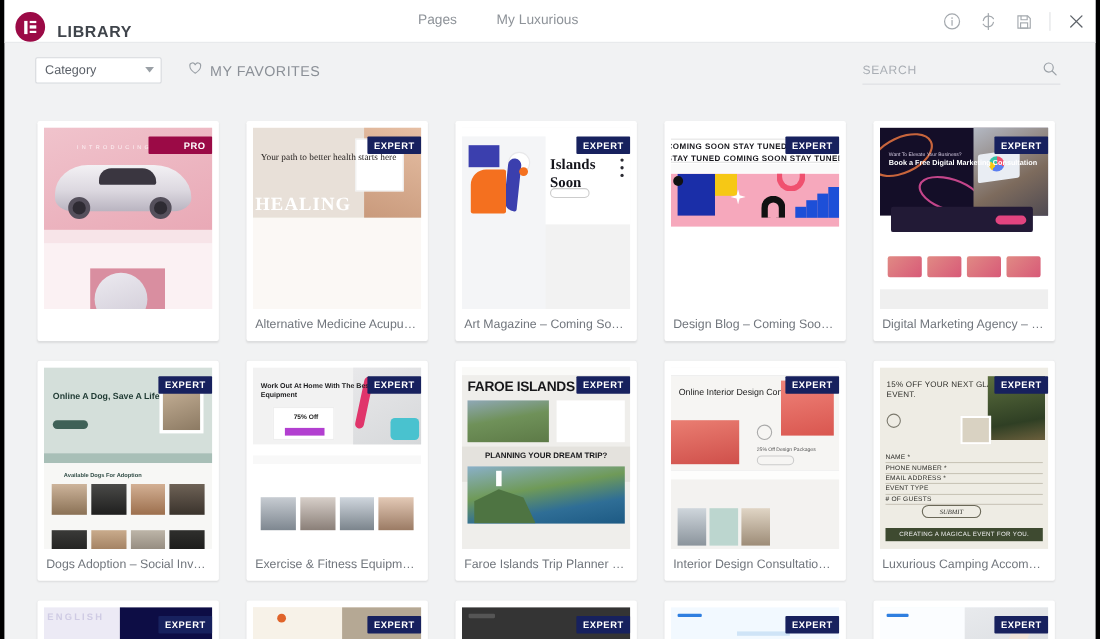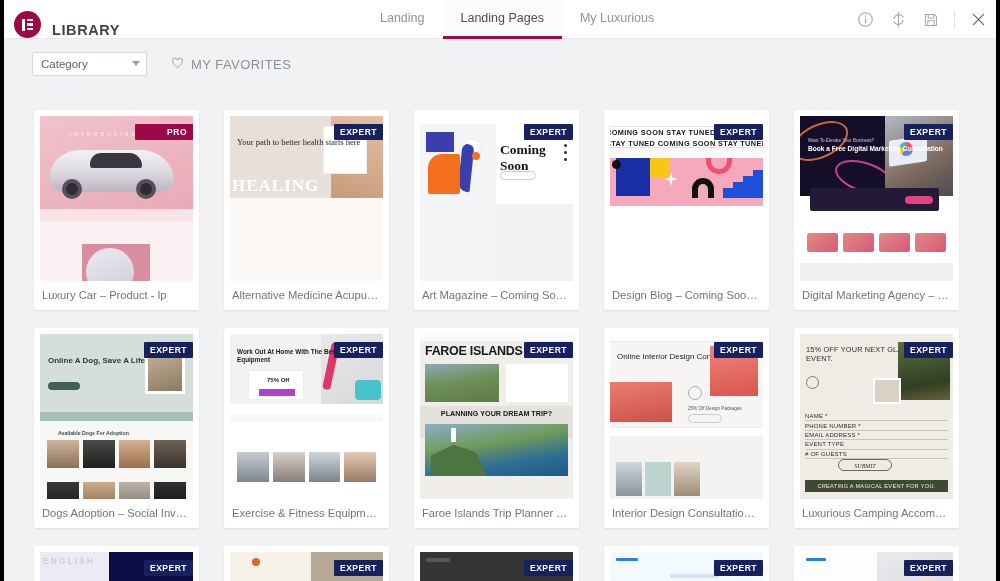--- a/index.html
+++ b/index.html
@@ -387,22 +387,21 @@
             <i class="v"></i>
             <i class="h1"></i>
             <i class="h2"></i>
             <i class="h3"></i>
           </div>
       </div>
       <div class="brand-title">LIBRARY</div>
     </div>
 
     <div class="tabs">
-      <div class="tab">Landing</div>
-      <div class="tab active">Landing Pages</div>
+      <div class="tab">Pages</div>
       <div class="tab">My Luxurious</div>
     </div>
 
     <div class="head-actions">
       <div class="hicon">
         <svg width="17" height="17" viewBox="0 0 20 20" fill="none" stroke="currentColor" stroke-width="1.3">
           <circle cx="10" cy="10" r="8"></circle>
             <path d="M10 14V9" stroke-linecap="round"></path>
             <circle cx="10" cy="6.3" r=".9" fill="currentColor" stroke="none"></circle>
         </svg>
@@ -438,20 +437,29 @@
 
     <div class="favorites">
       <span>
         <svg width="13" height="12" viewBox="0 0 20 18" fill="none" stroke="#9aa0a6" stroke-width="1.5">
           <path d="M10 16S2.5 11.3 2.5 6.3A3.8 3.8 0 0 1 10 4.6 3.8 3.8 0 0 1 17.5 6.3C17.5 11.3 10 16 10 16z"></path>
         </svg>
       </span>
       <span class="fav-label">MY FAVORITES</span>
     </div>
 
+    <div class="search-wrap">
+      <input class="search-input" type="text" placeholder="SEARCH" style="">
+      <span class="search-icon">
+        <svg width="15" height="15" viewBox="0 0 20 20" fill="none" stroke="currentColor" stroke-width="1.4">
+          <circle cx="8.5" cy="8.5" r="5.5"></circle>
+            <path d="M12.7 12.7L17.5 17.5" stroke-linecap="round"></path>
+        </svg>
+      </span>
+    </div>
   </div>
 
   <div class="grid-scroll">
     <div class="grid">
 
       <div class="card">
         <div class="thumb">
           <div class="thumb-inner t1">
             <div class="hero"></div>
             <div class="hdl">INTRODUCING THE GOLD</div>
@@ -459,21 +467,20 @@
               <div class="win"></div>
             <div class="wheel" style="left:22px"></div>
               <div class="wheel" style="left:96px"></div>
             <div class="nav"></div>
               <div class="sec"></div>
             <div class="sq"></div>
               <div class="circ"></div>
           </div>
           <div class="badge pro">PRO</div>
         </div>
-        <div class="card-title">Luxury Car – Product - lp</div>
       </div>
 
       <div class="card">
         <div class="thumb">
           <div class="thumb-inner t2">
             <div class="top"></div>
               <div class="arm"></div>
               <div class="form"></div>
             <div class="hdl">Your path to better health starts here</div>
             <div class="big">HEALING TOUCH</div>
@@ -487,21 +494,21 @@
       <div class="card">
         <div class="thumb">
           <div class="thumb-inner t3">
             <div class="page"></div>
               <div class="left"></div>
               <div class="scr"></div>
             <div class="head"></div>
               <div class="blue"></div>
               <div class="orange"></div>
               <div class="dot"></div>
-            <div class="cs">Coming Soon</div>
+            <div class="cs">Islands Soon</div>
             <div class="pill"></div>
             <div class="kebab">
                 <i></i>
                 <i></i>
                 <i></i>
               </div>
           </div>
           <div class="badge expert">EXPERT</div>
         </div>
         <div class="card-title">Art Magazine – Coming Soon - lp</div>

